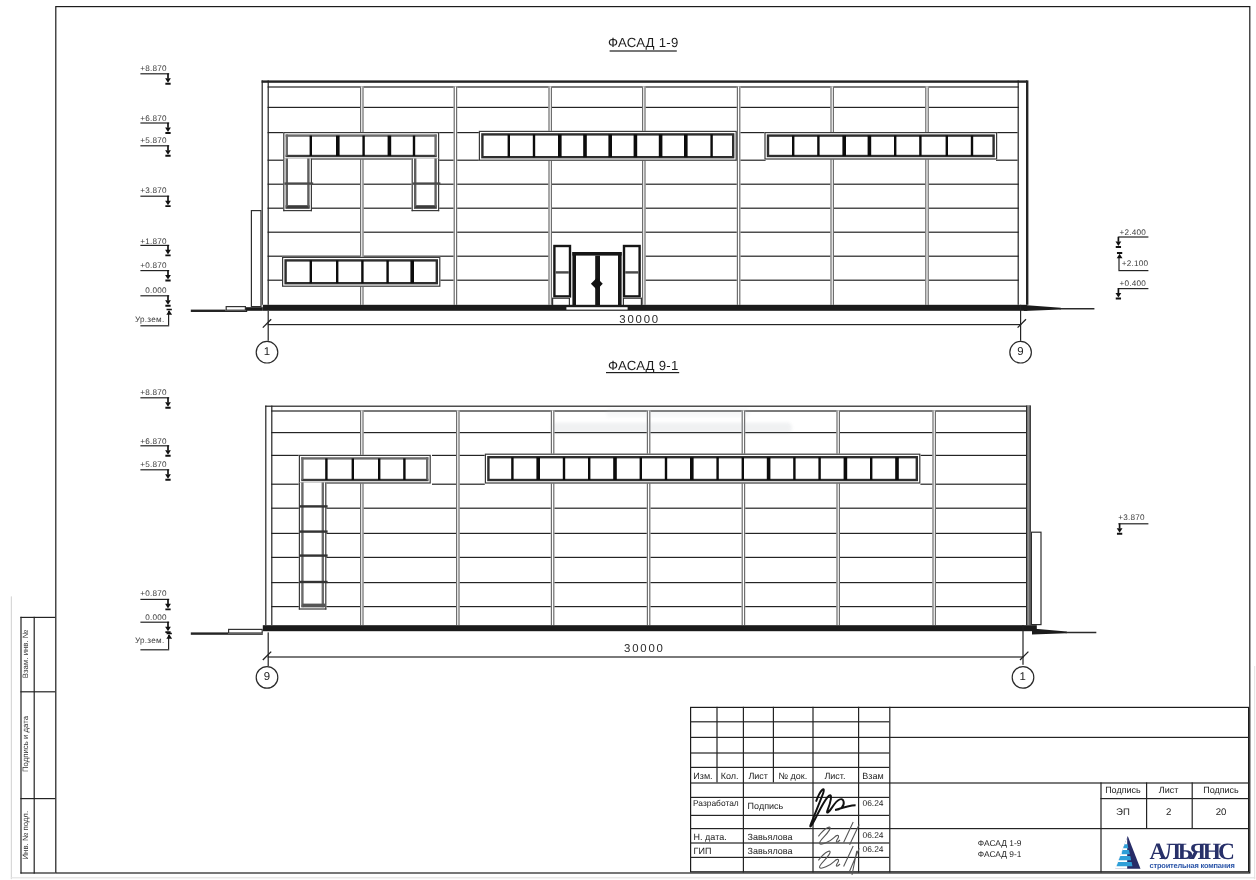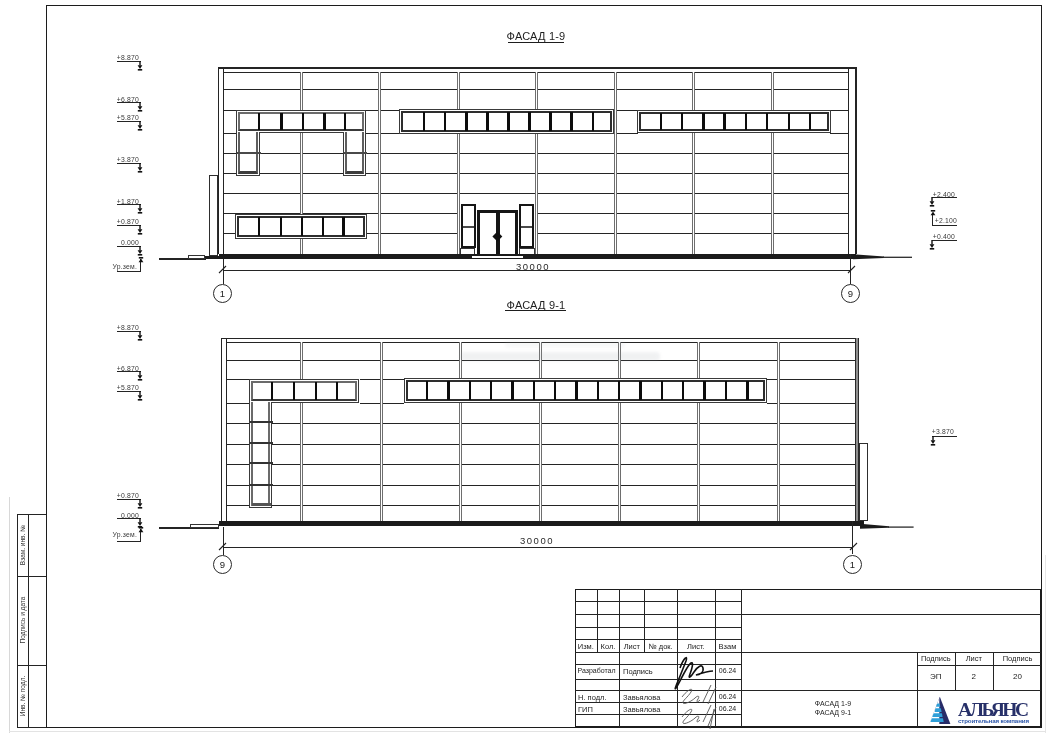--- a/index.html
+++ b/index.html
@@ -68,21 +68,21 @@
 <div class="t ctr" style="left:608px;top:641.5px;font-size:7.5px;">Кол.</div>
 <div class="t ctr" style="left:631.8px;top:641.5px;font-size:7.5px;">Лист</div>
 <div class="t ctr" style="left:660.7px;top:641.5px;font-size:7.5px;">№ док.</div>
 <div class="t ctr" style="left:695.8px;top:641.5px;font-size:7.5px;">Лист.</div>
 <div class="t ctr" style="left:727.5px;top:641.5px;font-size:7.5px;">Взам</div>
 
 <div class="t" style="left:577.5px;top:667px;font-size:7px;">Разработал</div>
 <div class="t" style="left:623px;top:666.5px;font-size:7.5px;">Подпись</div>
 <div class="t ctr" style="left:727.5px;top:667px;font-size:7px;">06.24</div>
 
-<div class="t" style="left:578px;top:692.5px;font-size:7.5px;">Н. подл.</div>
+<div class="t" style="left:578px;top:692.5px;font-size:7.5px;">Н. дата.</div>
 <div class="t" style="left:623px;top:692.5px;font-size:7.5px;">Завьялова</div>
 <div class="t ctr" style="left:727.5px;top:693px;font-size:7px;">06.24</div>
 
 <div class="t" style="left:578px;top:704.5px;font-size:7.5px;">ГИП</div>
 <div class="t" style="left:623px;top:704.5px;font-size:7.5px;">Завьялова</div>
 <div class="t ctr" style="left:727.5px;top:705px;font-size:7px;">06.24</div>
 
 <div class="t ctr" style="left:935.8px;top:653.5px;font-size:7.5px;">Подпись</div>
 <div class="t ctr" style="left:973.8px;top:653.5px;font-size:7.5px;">Лист</div>
 <div class="t ctr" style="left:1017.5px;top:653.5px;font-size:7.5px;">Подпись</div>

